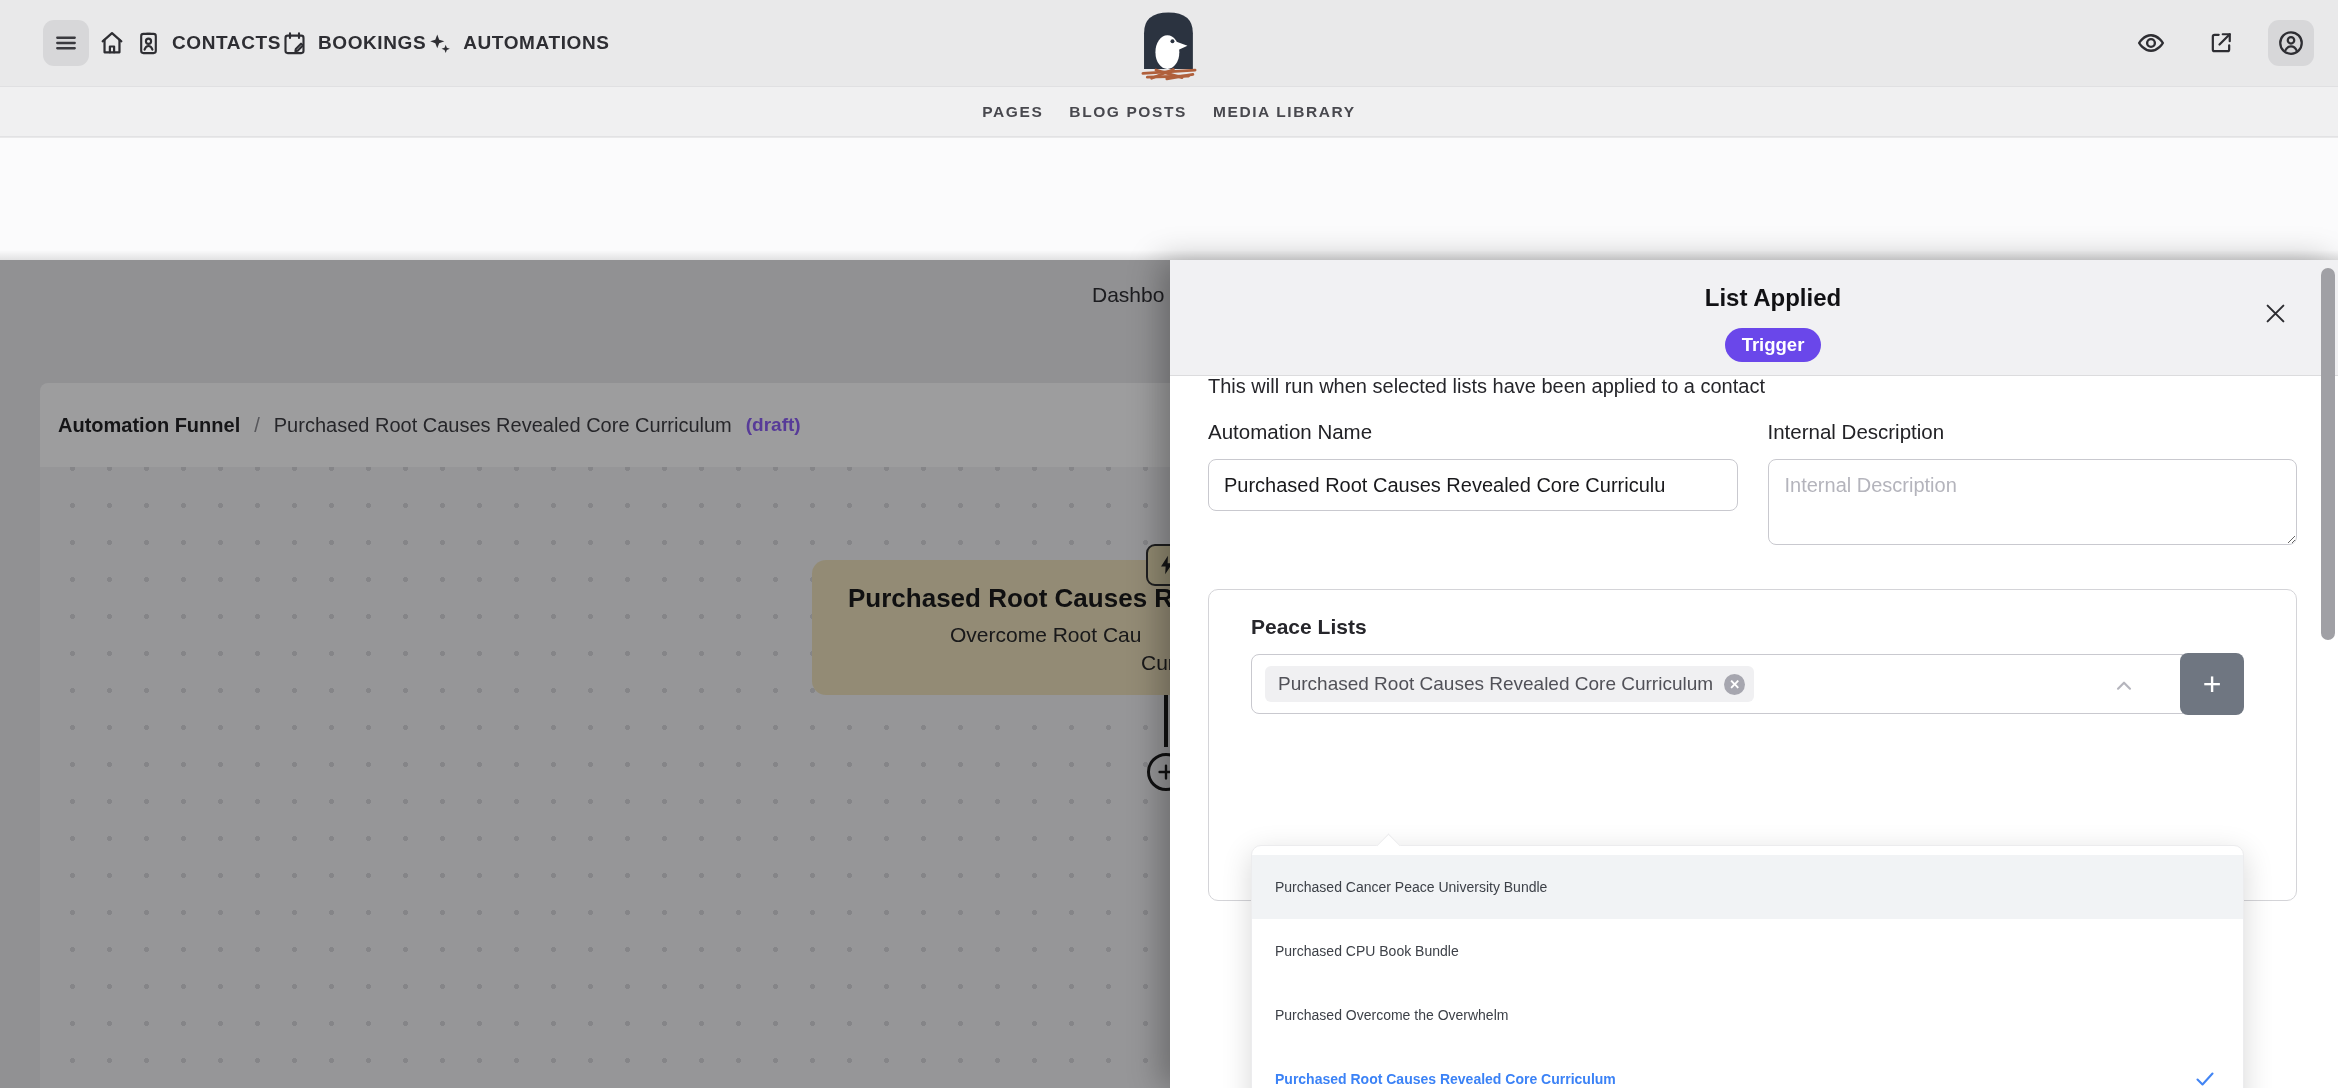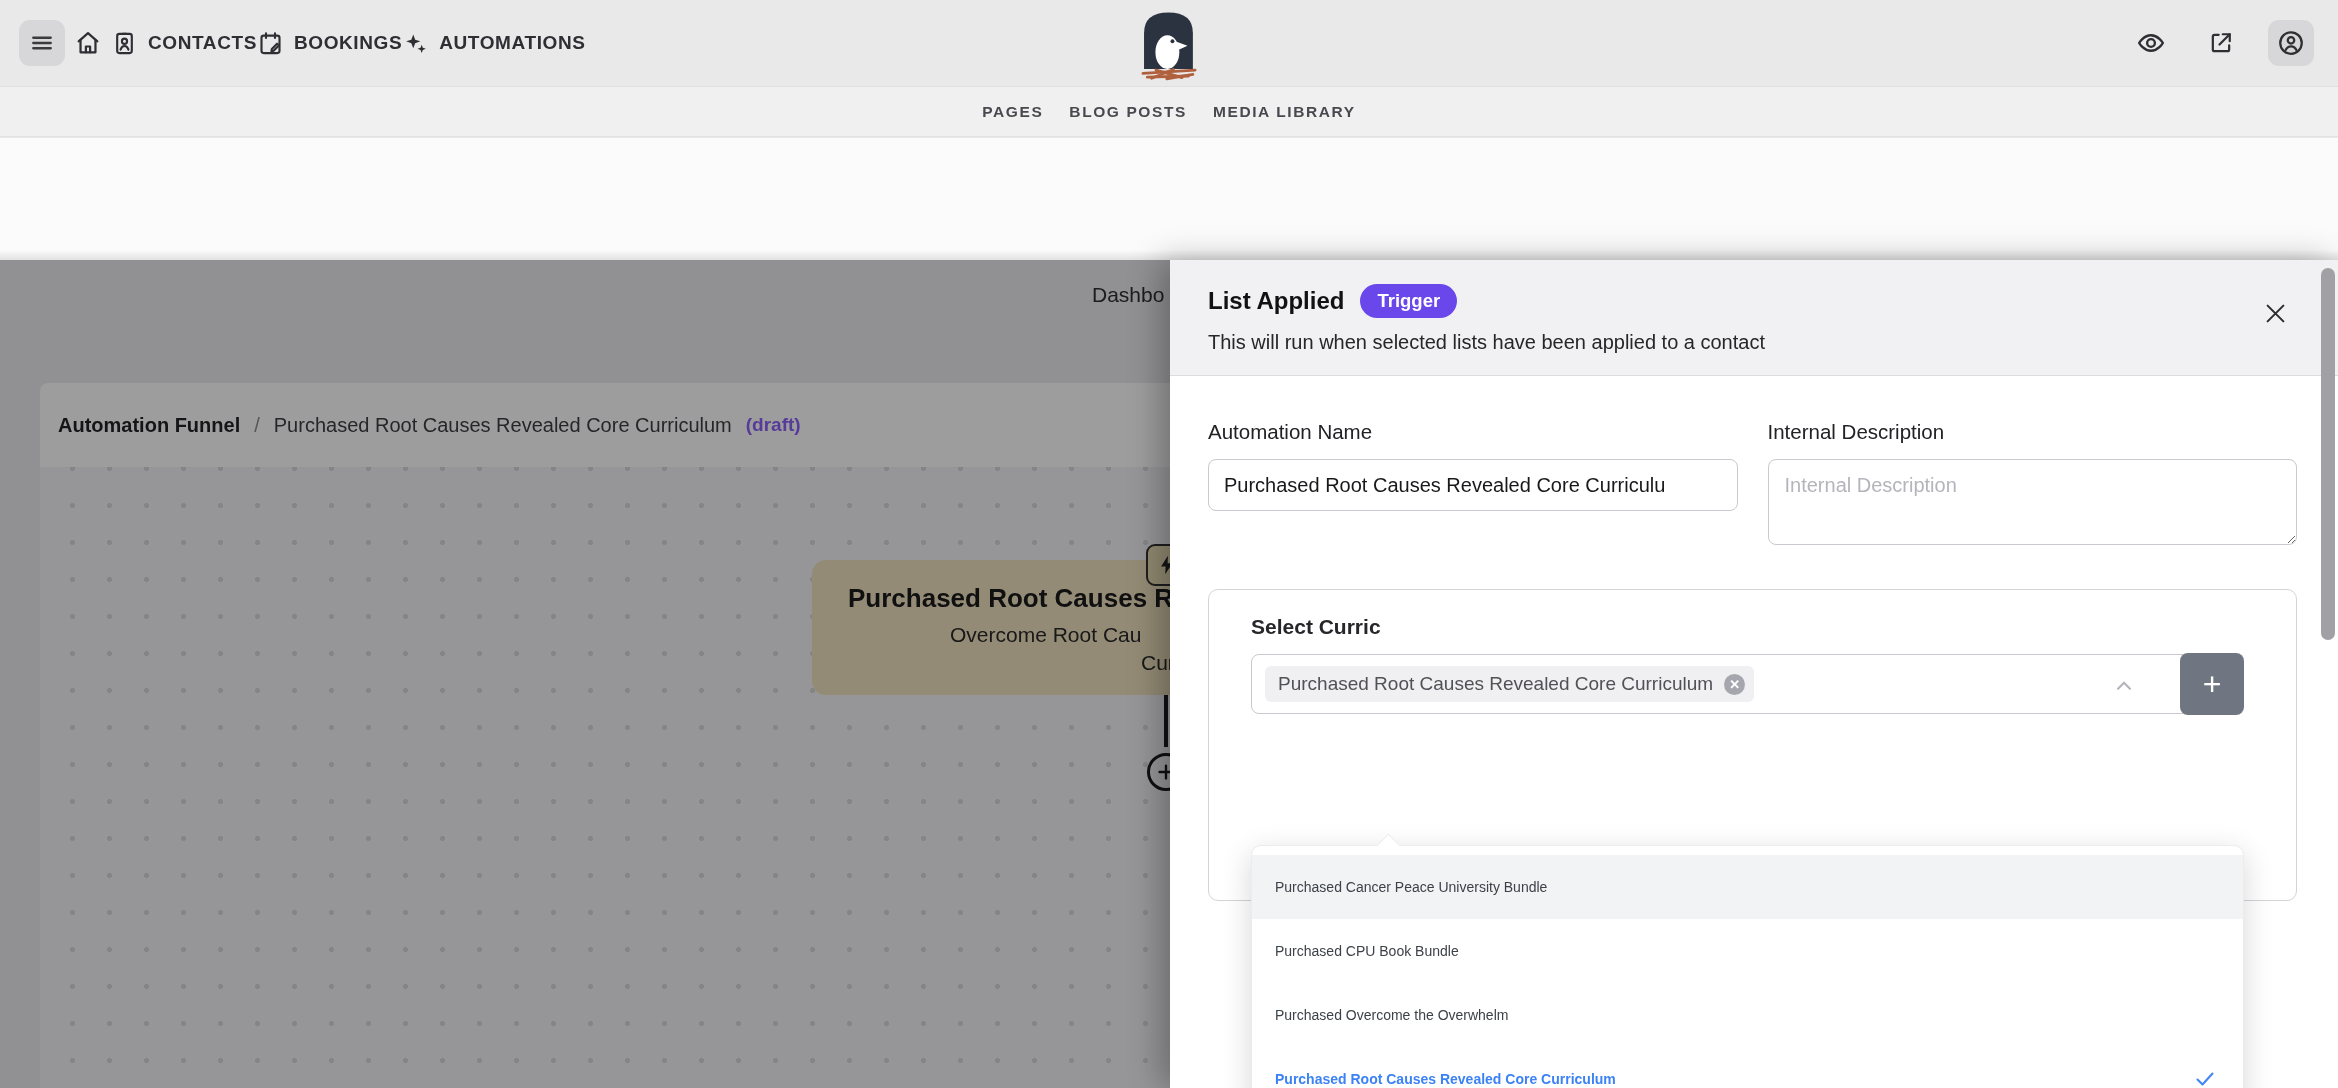--- a/index.html
+++ b/index.html
@@ -2,21 +2,21 @@
 <html><head>
 <meta charset="utf-8">
 <style>
   * { margin:0; padding:0; box-sizing:border-box; }
   html,body { width:2338px; height:1088px; overflow:hidden; }
   body { font-family:"Liberation Sans", sans-serif; background:#e9e9ea; position:relative; }
   svg { display:block; }
 
   
   .topbar { position:absolute; left:0; top:0; width:2338px; height:86px; background:#e9e9ea; display:flex; align-items:center; z-index:40; }
-  .topbar-left { display:flex; align-items:center; padding-left:19px; }
+  .topbar-left { display:flex; align-items:center; padding-left:43px; }
   .iconbtn { width:46px; height:46px; border-radius:11px; display:flex; align-items:center; justify-content:center; cursor:pointer; }
   .iconbtn.bg { background:#d7d7d9; }
   .navlink { display:flex; align-items:center; gap:10px; font-size:19px; font-weight:600; letter-spacing:.6px; color:#2e2e33; cursor:pointer; }
   .topbar-logo { position:absolute; left:50%; top:6px; transform:translateX(-50%); }
   .topbar-right { position:absolute; right:24px; top:0; height:86px; display:flex; align-items:center; gap:24px; }
 
   
   .subnav { position:absolute; left:0; top:86px; width:2338px; height:51px; background:#f0f0f1; border-top:1px solid #e0e0e2; border-bottom:1px solid #e2e2e4; display:flex; align-items:center; justify-content:center; gap:26px; z-index:40; }
   .subnav-item { font-size:15.5px; font-weight:600; letter-spacing:1.6px; color:#48484e; cursor:pointer; }
 
@@ -41,21 +41,21 @@
   .flow-card-sub1 { position:absolute; left:138px; top:63px; font-size:21px; color:#232323; white-space:nowrap; }
   .flow-card-sub2 { position:absolute; left:293px; top:91px; font-size:21px; color:#232323; white-space:nowrap;margin-left:36px; }
   .flow-badge { position:absolute; left:1106px; top:77px; width:42px; height:42px; border:2.5px solid #2c2c2c; border-radius:9px; background:#ece0b4; display:flex; align-items:center; justify-content:center; }
   .connector { position:absolute; left:1124px; top:228px; width:3.5px; height:52px; background:#151515; }
   .plus-circle { position:absolute; left:1107px; top:286px; width:38px; height:38px; border:3px solid #151515; border-radius:50%; display:flex; align-items:center; justify-content:center; cursor:pointer; }
   .overlay { position:absolute; left:0; top:0; width:2338px; height:828px; background:rgba(10,10,12,.40); }
 
   
   .modal { position:absolute; left:1170px; top:260px; width:1168px; height:828px; background:#ffffff; z-index:50; box-shadow:-10px 0 30px rgba(0,0,0,.28); }
   .modal-header { position:relative; height:116px; background:#f1f1f3; border-bottom:1px solid #dcdcde; padding:24px 0 0 38px; }
-  .mh-row { display:flex; align-items:center; gap:16px; }
+  .mh-row { display:flex; align-items:center; gap:16px;flex-direction:column; }
   .modal-title { font-size:24px; font-weight:700; color:#111114; }
   .trigger-badge { height:34px; padding:0 17px; border-radius:17px; background:#6a47ea; color:#ffffff; font-size:18.5px; font-weight:700; display:flex; align-items:center; }
   .modal-sub { margin-top:13px; font-size:20px; color:#26262b; }
   .close-btn { position:absolute; right:48px; top:38px; width:30px; height:30px; cursor:pointer; display:flex; align-items:center; justify-content:center; }
 
   .modal-body { position:relative; padding:44px 41px 0 38px; height:712px; }
   .fields-row { display:flex; gap:30px; }
   .field-col { width:530px; }
   .field-label { font-size:20.5px; font-weight:500; color:#222226; margin-bottom:15px; }
   .text-input { width:100%; height:52px; border:1.5px solid #c9c9cf; border-radius:8px; font-family:"Liberation Sans",sans-serif; font-size:20px; color:#19191c; padding:0 15px; outline:none; background:#fff; white-space:nowrap; overflow:hidden; }
@@ -249,21 +249,21 @@
         <div class="field-label" data-name="automation-name-label">Automation Name</div>
         <input class="text-input" type="text" data-name="automation-name-input" value="Purchased Root Causes Revealed Core Curriculu" style="">
       </div>
       <div class="field-col">
         <div class="field-label" data-name="internal-description-label">Internal Description</div>
         <textarea class="desc-area" data-name="internal-description-textarea" placeholder="Internal Description" style=""></textarea>
       </div>
     </div>
 
     <div class="select-card" data-name="select-lists-card">
-      <div class="select-label" data-name="select-lists-label">Select Curric</div>
+      <div class="select-label" data-name="select-lists-label">Peace Lists</div>
       <div class="select-row">
         <div class="multi-select" data-name="lists-multiselect">
           <span class="chip" data-name="selected-list-chip">
             <span data-name="selected-list-chip-label">Purchased Root Causes Revealed Core Curriculum</span>
             <span class="chip-x" data-name="remove-tag-icon">✕</span>
           </span>
           <span class="chev" data-name="chevron-up-icon">
             <svg width="26" height="26" viewBox="0 0 24 24" fill="none" stroke="#b5b5bd" stroke-width="2" stroke-linecap="round" stroke-linejoin="round">
                 <path d="M6.5 14.5L12 9l5.5 5.5"></path>
               </svg>

